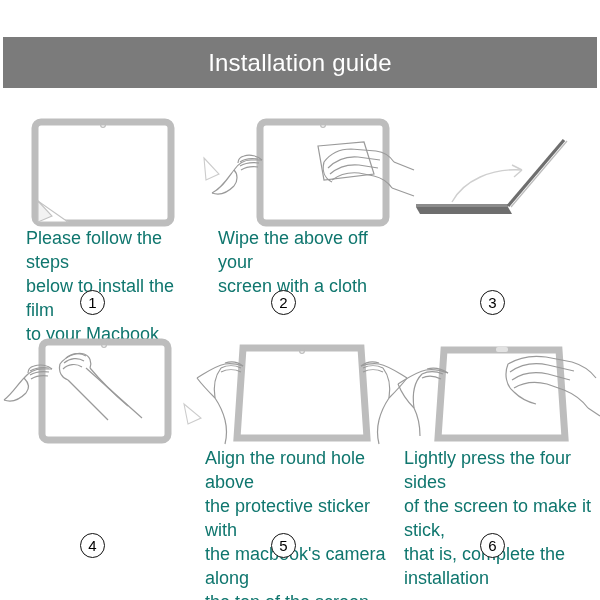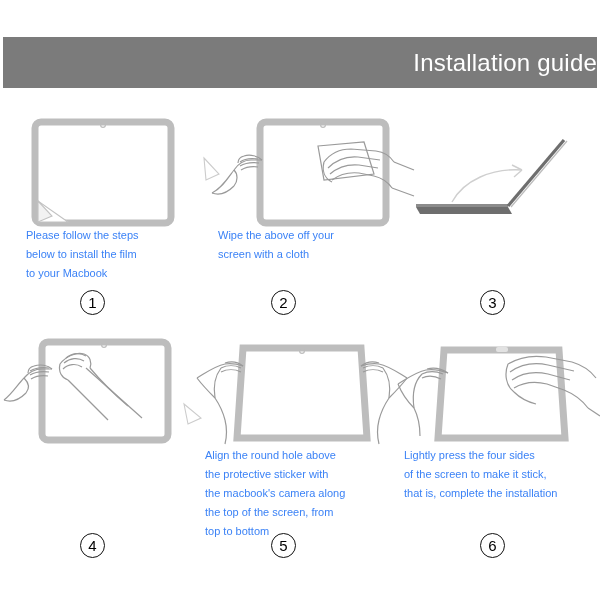--- a/index.html
+++ b/index.html
@@ -25,44 +25,44 @@
   
   #header-banner {
     position: absolute;
     left: 3px;
     top: 37px;
     width: 594px;
     height: 51px;
     background: #7b7b7b;
     display: flex;
     align-items: center;
-    justify-content: flex-end;
+    justify-content: center;
   }
   #header-title {
     color: #ffffff;
     font-size: 24px;
     font-weight: 400;
     letter-spacing: 0.2px;
     line-height: 1;
   }
 
   
   .step {
     position: absolute;
     width: 195px;
   }
   .step-art {
     position: relative;
     width: 195px;
     height: 108px;
   }
   .step-caption {
-    font-size: 11px;
-    line-height: 19px;
-    color: #3b82f6;
+    font-size: 18px;
+    line-height: 24px;
+    color: #0f766e;
     white-space: pre-line;
   }
   .step-number {
     position: absolute;
     width: 25px;
     height: 25px;
     border: 1.3px solid #111111;
     border-radius: 50%;
     box-sizing: border-box;
     display: flex;

